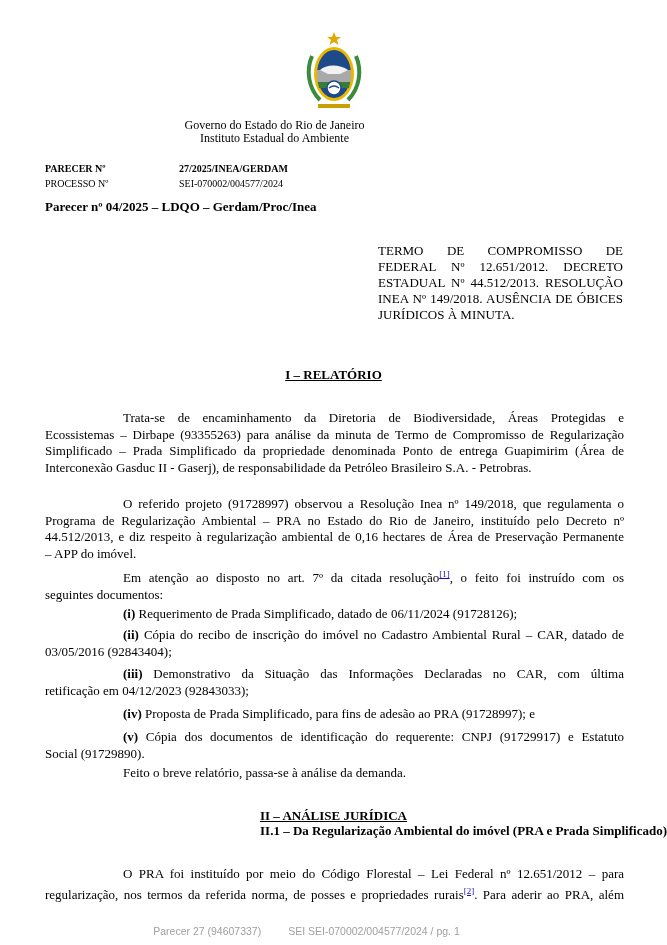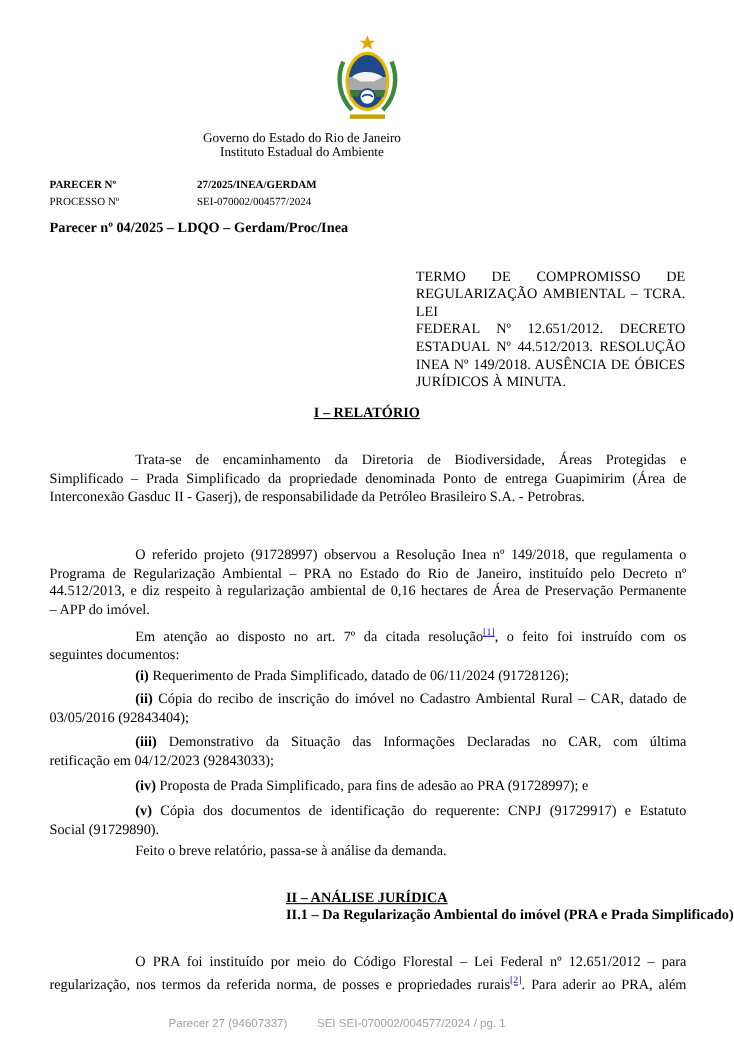--- a/index.html
+++ b/index.html
@@ -64,31 +64,31 @@
   <div class="row">
     <span class="k">PROCESSO Nº</span>
     <span>SEI-070002/004577/2024</span>
   </div>
 </div>
 
 <div class="subtitle">Parecer nº 04/2025 – LDQO – Gerdam/Proc/Inea</div>
 
 <div class="ementa">
   <div class="line">TERMO DE COMPROMISSO DE</div>
-  <div class="line">REGULARIZAÇÃO AMBIENTAL – TCRA. LEI</div>
   <div class="line">FEDERAL Nº 12.651/2012. DECRETO</div>
   <div class="line">ESTADUAL Nº 44.512/2013. RESOLUÇÃO</div>
   <div class="line">INEA Nº 149/2018. AUSÊNCIA DE ÓBICES</div>
   <div class="line last">JURÍDICOS À MINUTA.</div>
 </div>
 
 <div class="h1" style="top:367px;">I – RELATÓRIO</div>
 
 <div class="para" style="top:410px;">
   <div class="line"><span class="indent"></span><span>Trata-se de encaminhamento da Diretoria de Biodiversidade, Áreas Protegidas e</span></div>
+  <div class="line">Ecossistemas – Dirbape (93355263) para análise da minuta de Termo de Compromisso de Regularização</div>
   <div class="line">Simplificado – Prada Simplificado da propriedade denominada Ponto de entrega Guapimirim (Área de</div>
   <div class="line last">Interconexão Gasduc II - Gaserj), de responsabilidade da Petróleo Brasileiro S.A. - Petrobras.</div>
 </div>
 
 <div class="para" style="top:496px;">
   <div class="line"><span class="indent"></span><span>O referido projeto (91728997) observou a Resolução Inea nº 149/2018, que regulamenta o</span></div>
   <div class="line">Programa de Regularização Ambiental – PRA no Estado do Rio de Janeiro, instituído pelo Decreto nº</div>
   <div class="line">44.512/2013, e diz respeito à regularização ambiental de 0,16 hectares de Área de Preservação Permanente</div>
   <div class="line last">– APP do imóvel.</div>
 </div>

